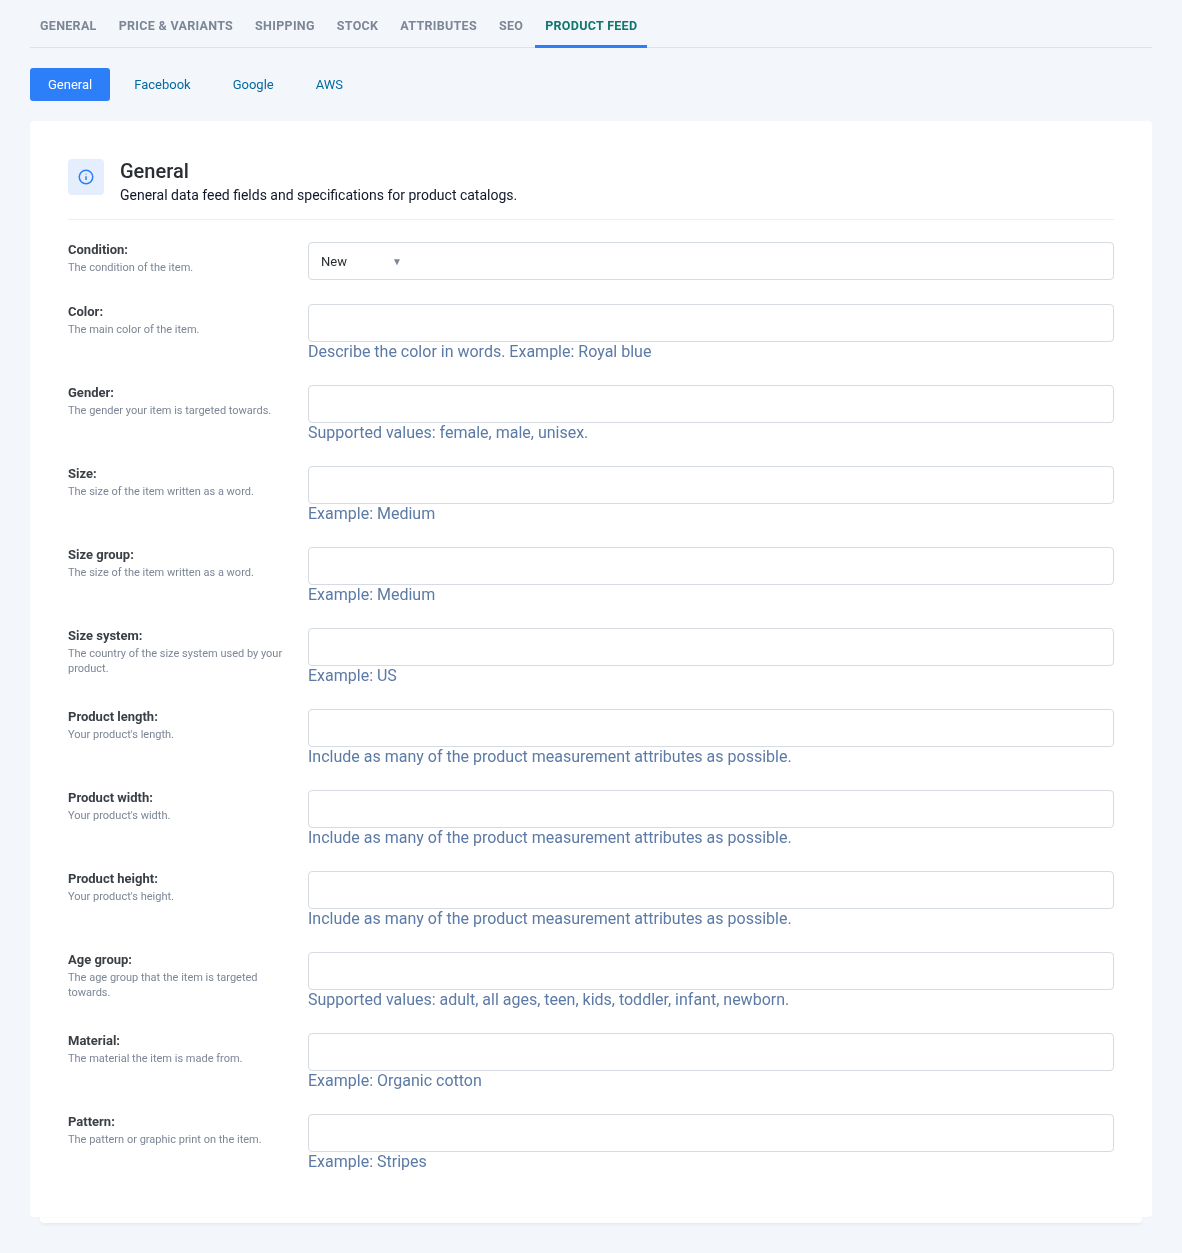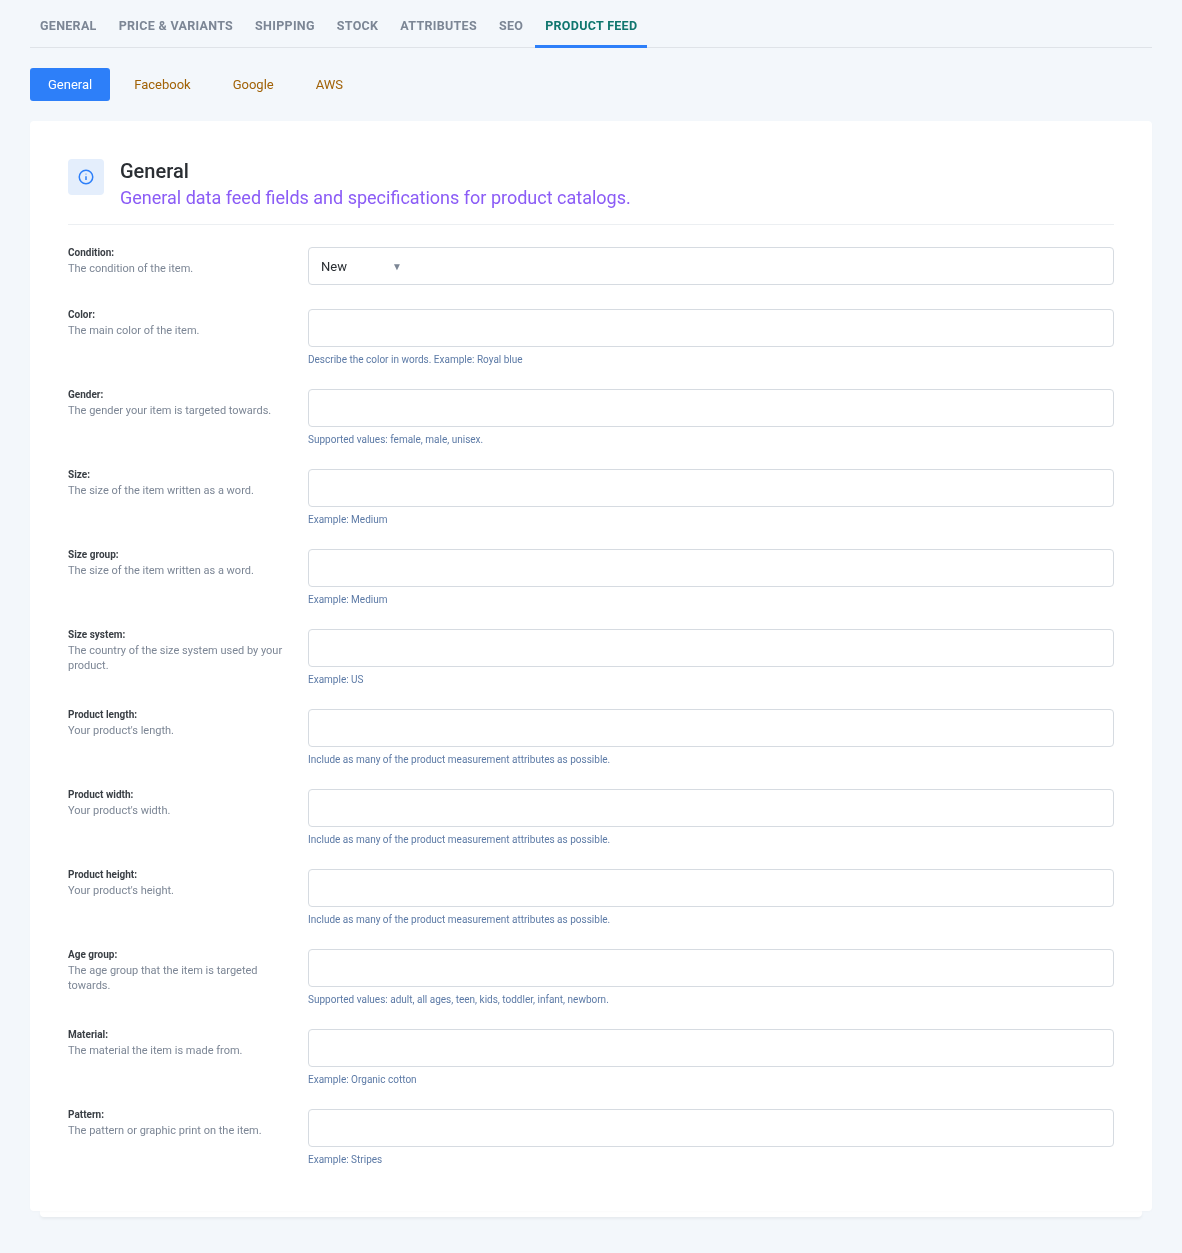--- a/index.html
+++ b/index.html
@@ -36,21 +36,21 @@
   }
   
   .sub-tabs {
     display: flex;
     margin-top: 20px;
     margin-bottom: 20px;
   }
   .sub-tabs .subtab {
     padding: 9px 18px;
     font-size: 13px;
-    color: #a16207;
+    color: #0369a1;
     cursor: pointer;
     border-radius: 3px;
     margin-right: 6px;
   }
   .sub-tabs .subtab.active {
     background: #2d7ff9;
     color: #fff;
   }
   
   .card {
@@ -88,34 +88,34 @@
     flex-shrink:0;
   }
   .section-icon svg { width:18px; height:18px; }
   .section-titles h2 {
     font-size: 20px;
     font-weight: 500;
     color: #2a2e33;
     margin-bottom: 4px;
   }
   .section-titles p {
-    font-size: 18px;
-    color: #8b5cf6;
+    font-size: 14px;
+    color: #0f172a;
   }
   
   .form-row {
     display:flex;
     margin-bottom: 24px;
   }
   .form-label-col {
     width: 240px;
     padding-right: 20px;
   }
   .form-label-col .lbl {
-    font-size: 10px;
+    font-size: 13px;
     font-weight: 700;
     color: #3a3f45;
     margin-bottom: 3px;
   }
   .form-label-col .desc {
     font-size: 11px;
     color: #7c8695;
     line-height: 1.4;
   }
   .form-input-col {
@@ -137,23 +137,22 @@
     align-items:center;
     justify-content:flex-start;
     cursor:pointer;
     gap:45px;
   }
   .form-input-col .select .caret {
     color:#7c8695;
     font-size:10px;
   }
   .form-input-col .hint {
-    font-size: 10px;
+    font-size: 16px;
     color: #5c7aa6;
-    margin-top: 7px;
   }
 </style>
 </head>
 <body>
 
 <div class="page">
 
   <div class="primary-tabs">
     <div class="tab">GENERAL</div>
     <div class="tab">PRICE &amp; VARIANTS</div>

